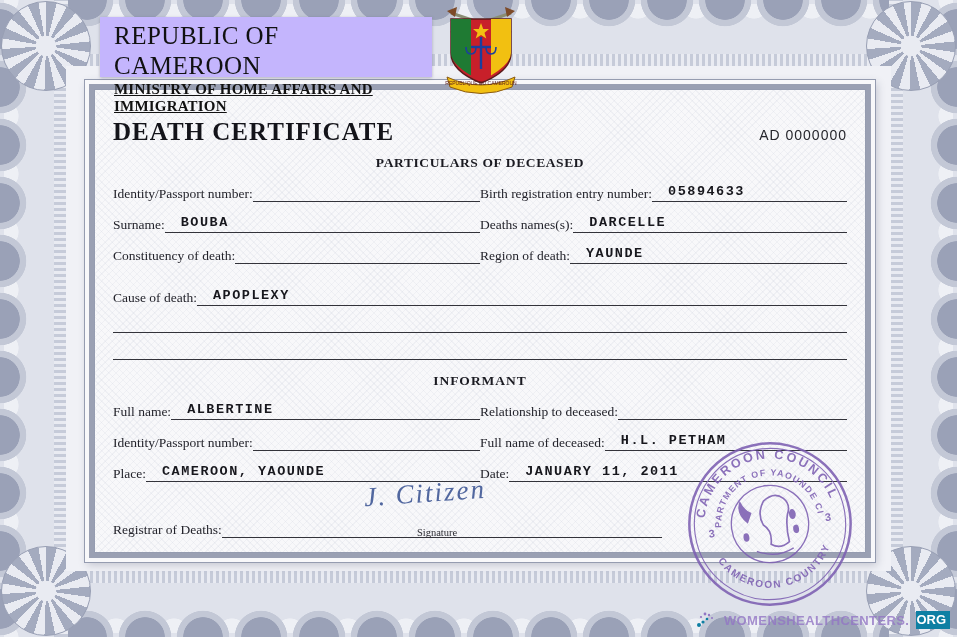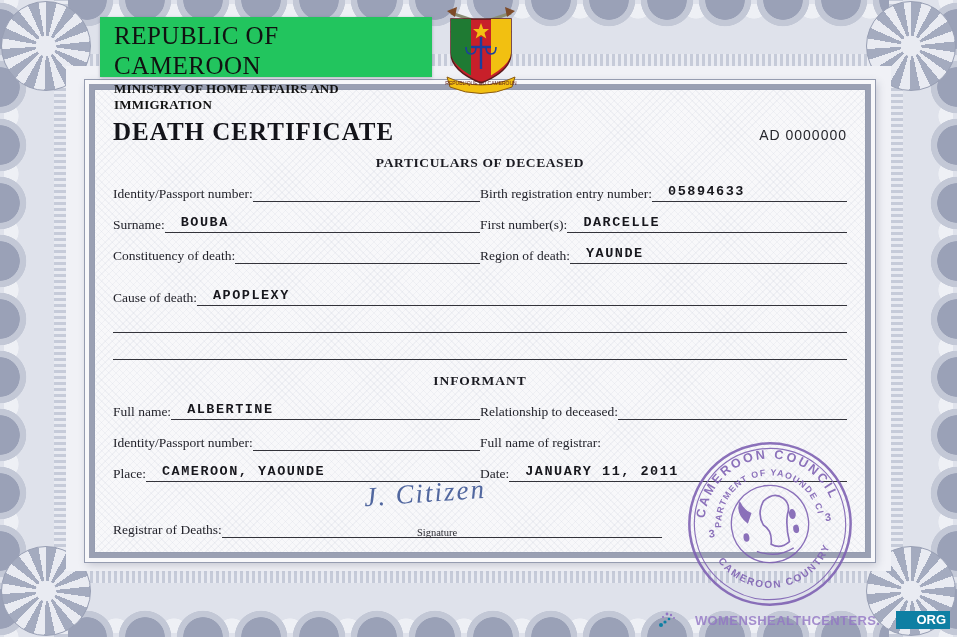--- a/index.html
+++ b/index.html
@@ -43,23 +43,23 @@
   .corner{position:absolute;z-index:2;width:88px;height:88px;border-radius:50%;
     border:1px solid #989fb4;
     background:
       radial-gradient(circle,#e9ebf2 0 16%,rgba(0,0,0,0) 17%),
       repeating-conic-gradient(#a4abbf 0 14deg,#e9ebf2 14deg 28deg);}
   .c-tl{left:1px;top:1px}.c-tr{right:1px;top:1px}.c-bl{left:1px;bottom:1px}.c-br{right:1px;bottom:1px}
   .mat{position:absolute;z-index:2;inset:66px;background:#f0f1f6;}
 
   
   .headerbox{position:absolute;z-index:5;left:100px;top:17px;width:332px;height:60px;
-    background:#22c55e;box-shadow:0 1px 3px rgba(60,65,90,.35);padding:4px 0 0 14px;box-sizing:border-box;}
+    background:#c4b5fd;box-shadow:0 1px 3px rgba(60,65,90,.35);padding:4px 0 0 14px;box-sizing:border-box;}
   .country{font-size:25px;letter-spacing:.5px;color:#111;line-height:30px;}
-  .ministry{font-size:13px;font-weight:bold;color:#111;letter-spacing:.2px;}
+  .ministry{font-size:15px;font-weight:bold;color:#111;letter-spacing:.2px;text-decoration:underline;}
   .arms{position:absolute;z-index:6;left:433px;top:3px;width:96px;height:96px;}
 
   
   .panel{position:absolute;z-index:3;left:85px;top:80px;width:790px;height:482px;
     background:
       repeating-linear-gradient(45deg,rgba(197,202,216,.18) 0 1px,rgba(0,0,0,0) 1px 5px),
       repeating-linear-gradient(-45deg,rgba(197,202,216,.18) 0 1px,rgba(0,0,0,0) 1px 5px),
       #f8f8fa;
     box-shadow:0 0 0 1px #959cb0, inset 0 0 0 4px #f8f8fa,
                inset 0 0 0 9px rgba(160,166,185,.45), inset 0 0 0 10px #959cb0,
@@ -86,24 +86,24 @@
        font-style:italic;font-size:27px;color:#51679f;transform:rotate(-4deg);
        letter-spacing:2px;z-index:4;}
   .sigcap{position:absolute;left:272px;top:447px;width:160px;text-align:center;
        font-size:10.5px;color:#2c2c33;z-index:4;}
 
   
   .stamp{position:absolute;z-index:7;left:686px;top:440px;width:168px;height:168px;
          transform:rotate(-8deg);opacity:.88;}
 
   
-  .watermark{position:absolute;z-index:8;right:7px;bottom:7px;display:flex;align-items:center;gap:16px;
+  .watermark{position:absolute;z-index:8;right:7px;bottom:7px;display:flex;align-items:center;gap:7px;
              font-family:"Liberation Sans",sans-serif;text-align:right;}
   .wm-site{font-size:13px;font-weight:bold;letter-spacing:.4px;color:rgba(146,118,196,.8);}
-  .wm-tld{font-size:13px;font-weight:bold;color:#fff;background:#0e7fa3;padding:1px 4px 2px 20px;}
+  .wm-tld{font-size:13px;font-weight:bold;color:#fff;background:#0e7fa3;padding:1px 4px 2px 0;}
 </style>
 </head>
 <body>
 
 <div class="b-strip b-top"></div>
 <div class="b-strip b-bottom"></div>
 <div class="b-strip b-left"></div>
 <div class="b-strip b-right"></div>
 <div class="corner c-tl"></div>
 <div class="corner c-tr"></div>
@@ -159,21 +159,21 @@
       </div>
   </div>
   <div class="row">
     <div class="half">
         <span class="lbl">Surname:</span>
         <span class="line">
           <span class="val">BOUBA</span>
         </span>
       </div>
     <div class="half">
-        <span class="lbl">First number(s):</span>
+        <span class="lbl">Deaths names(s):</span>
         <span class="line">
           <span class="val">DARCELLE</span>
         </span>
       </div>
   </div>
   <div class="row">
     <div class="half">
         <span class="lbl">Constituency of death:</span>
         <span class="line">
           <span class="val"></span>
@@ -213,21 +213,24 @@
       </div>
   </div>
   <div class="row">
     <div class="half">
         <span class="lbl">Identity/Passport number:</span>
         <span class="line">
           <span class="val"></span>
         </span>
       </div>
     <div class="half">
-        <span class="lbl">Full name of registrar:</span>
+        <span class="lbl">Full name of deceased:</span>
+        <span class="line">
+          <span class="val">H.L. PETHAM</span>
+        </span>
       </div>
   </div>
   <div class="row">
     <div class="half">
         <span class="lbl">Place:</span>
         <span class="line">
           <span class="val">CAMEROON, YAOUNDE</span>
         </span>
       </div>
     <div class="half">

